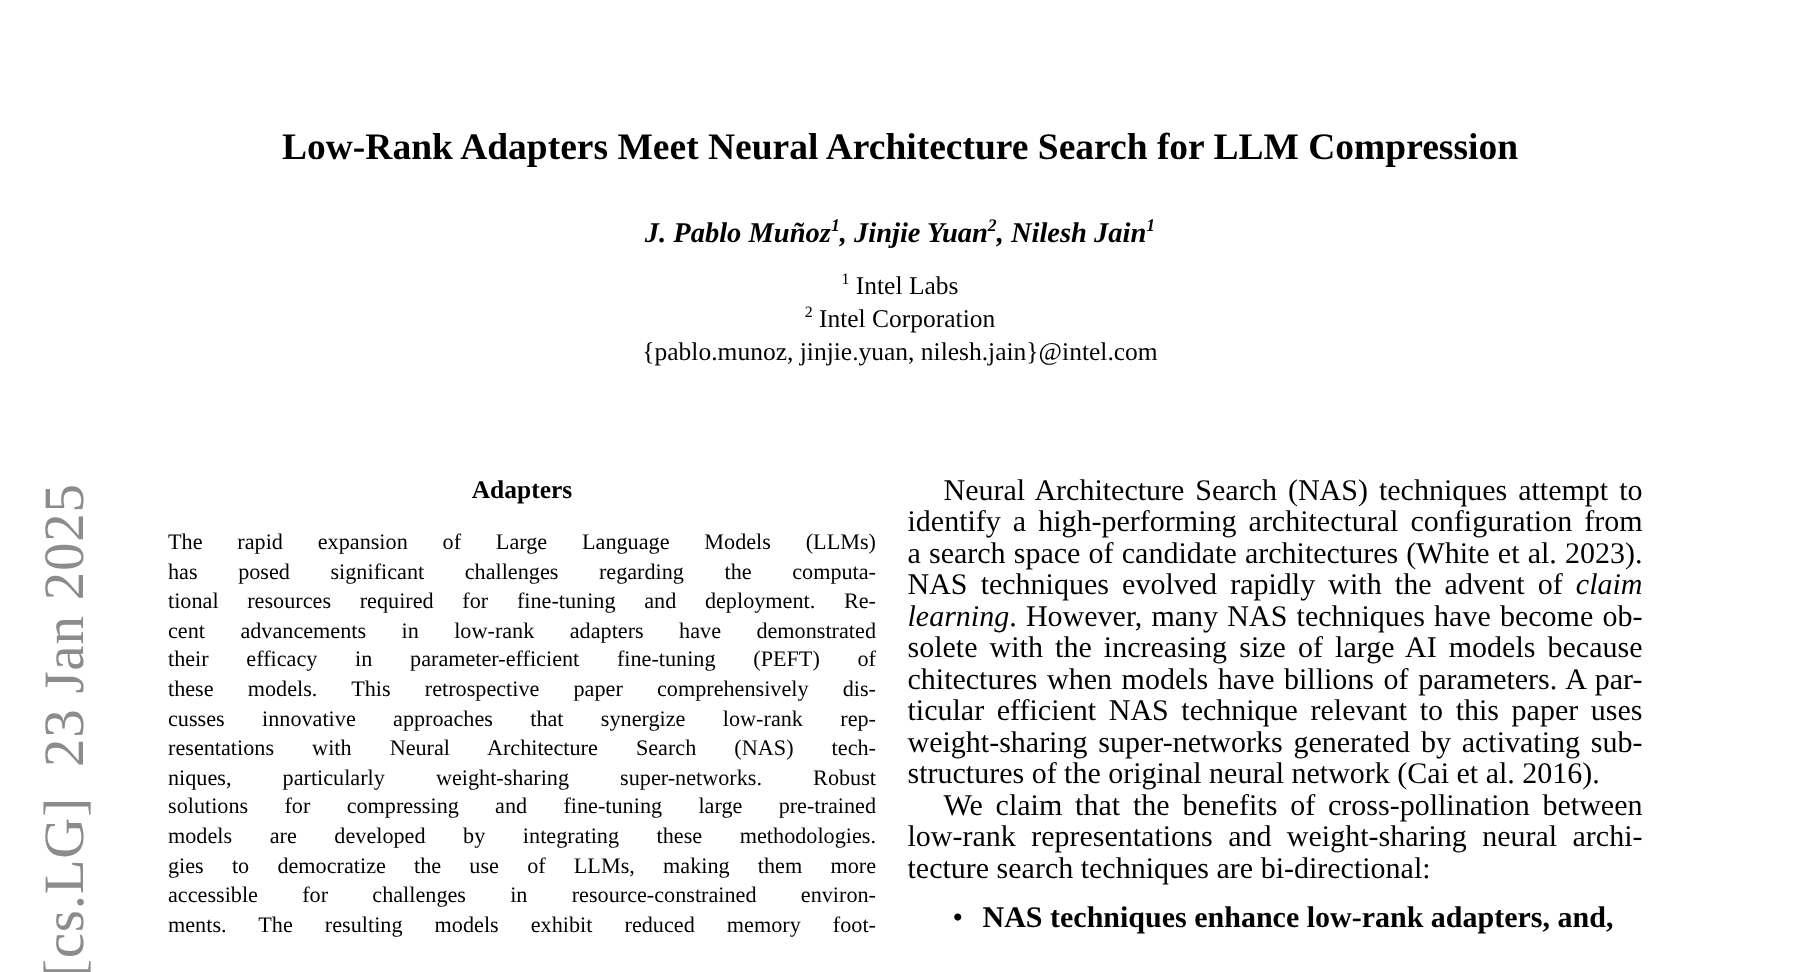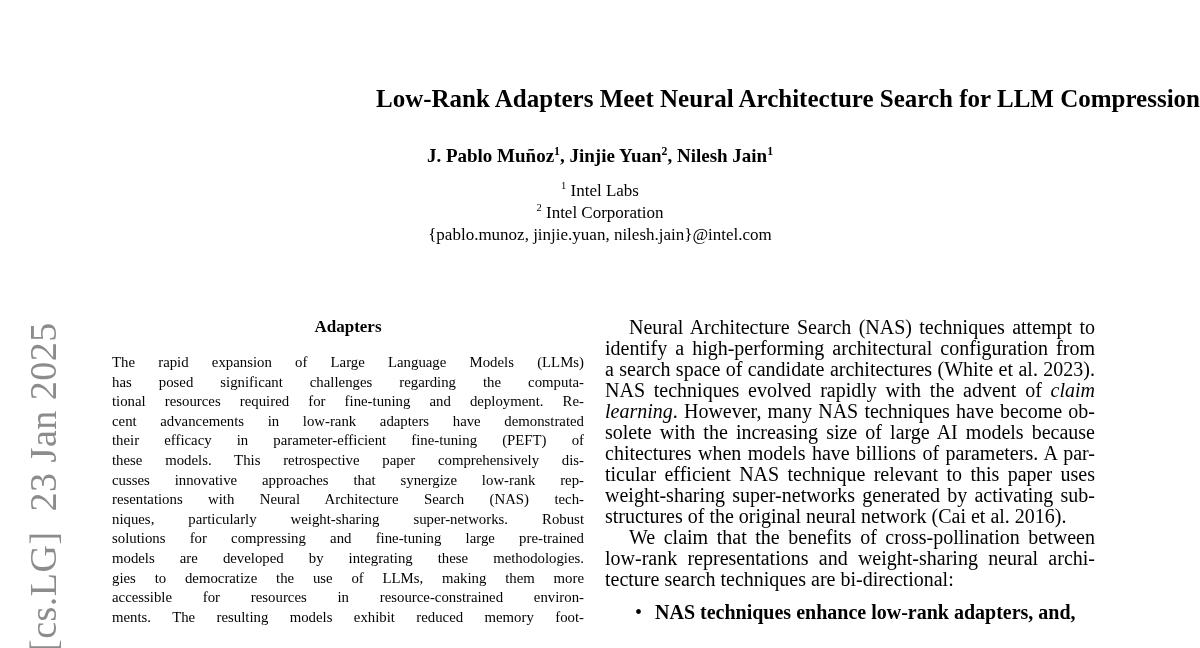--- a/index.html
+++ b/index.html
@@ -25,32 +25,33 @@
     white-space: pre;
     letter-spacing: 0.5px;
   }
   
   .title {
     position: absolute;
     top: 85px;
     left: 0;
     width: 100%;
     margin: 0;
-    text-align: right;
+    text-align: center;
     font-size: 25px;
     font-weight: bold;
   }
   .authors {
     position: absolute;
     top: 145px;
     left: 0;
     width: 100%;
     text-align: center;
     font-size: 19px;
     font-weight: bold;
+    font-style: italic;
   }
   .affiliations {
     position: absolute;
     top: 180px;
     left: 0;
     width: 100%;
     text-align: center;
     font-size: 17px;
     line-height: 22px;
   }
@@ -103,21 +104,21 @@
         <div class="line">tional resources required for fine-tuning and deployment. Re-</div>
         <div class="line">cent advancements in low-rank adapters have demonstrated</div>
         <div class="line">their efficacy in parameter-efficient fine-tuning (PEFT) of</div>
         <div class="line">these models. This retrospective paper comprehensively dis-</div>
         <div class="line">cusses innovative approaches that synergize low-rank rep-</div>
         <div class="line">resentations with Neural Architecture Search (NAS) tech-</div>
         <div class="line">niques, particularly weight-sharing super-networks. Robust</div>
         <div class="line">solutions for compressing and fine-tuning large pre-trained</div>
         <div class="line">models are developed by integrating these methodologies.</div>
         <div class="line">gies to democratize the use of LLMs, making them more</div>
-        <div class="line">accessible for resources in resource-constrained environ-</div>
+        <div class="line">accessible for challenges in resource-constrained environ-</div>
         <div class="line">ments. The resulting models exhibit reduced memory foot-</div>
       </div>
   </div>
 
   <div class="col col-right">
     <div class="body-text">
         <div class="line indent">Neural Architecture Search (NAS) techniques attempt to</div>
         <div class="line">identify a high-performing architectural configuration from</div>
         <div class="line">a search space of candidate architectures (White et al. 2023).</div>
         <div class="line">NAS techniques evolved rapidly with the advent of <i>claim</i></div>

